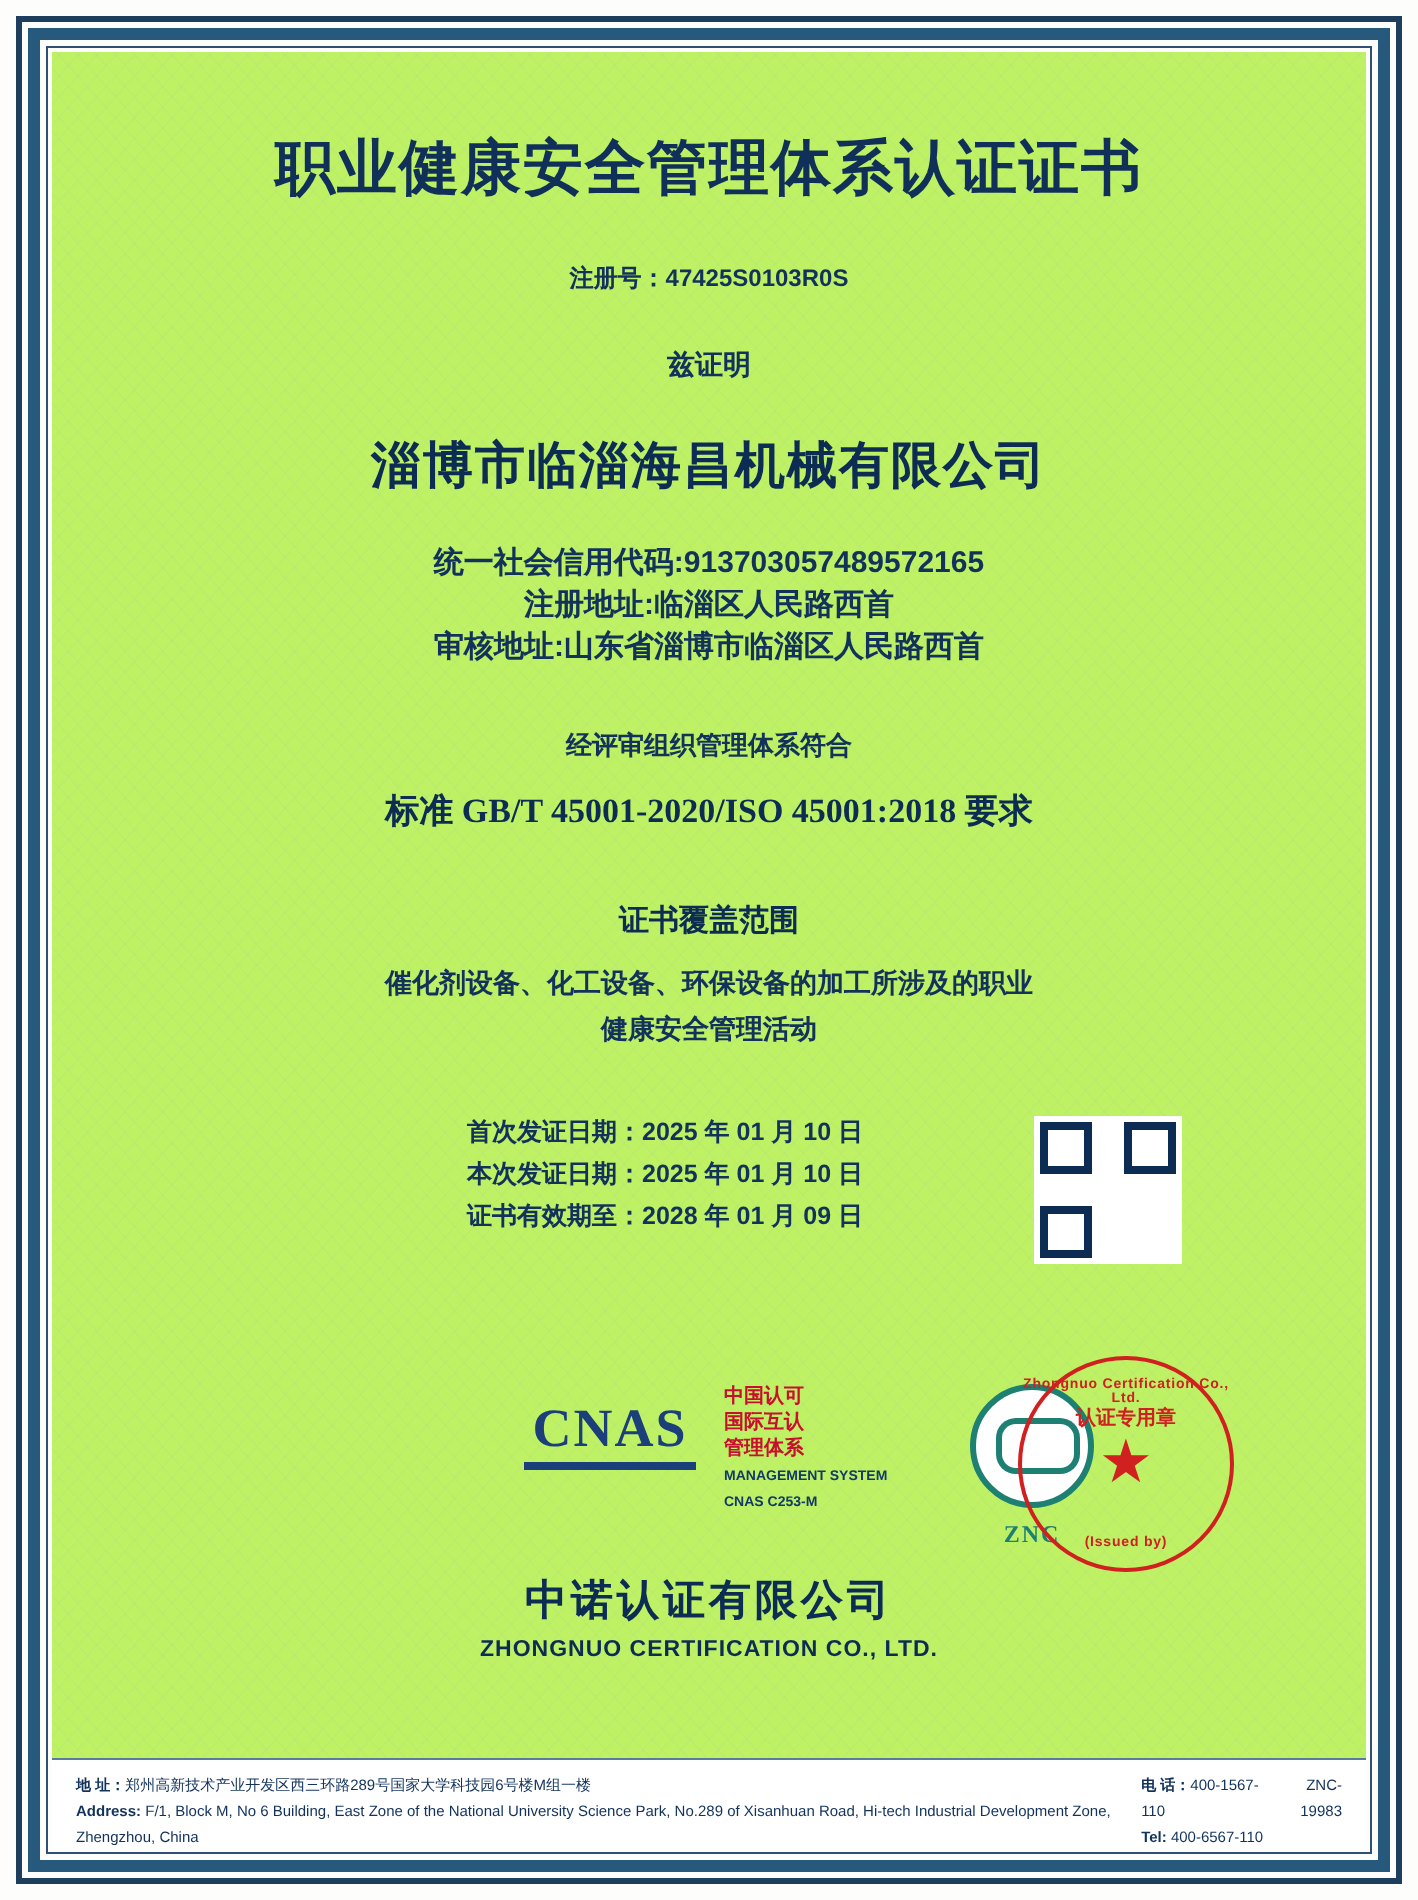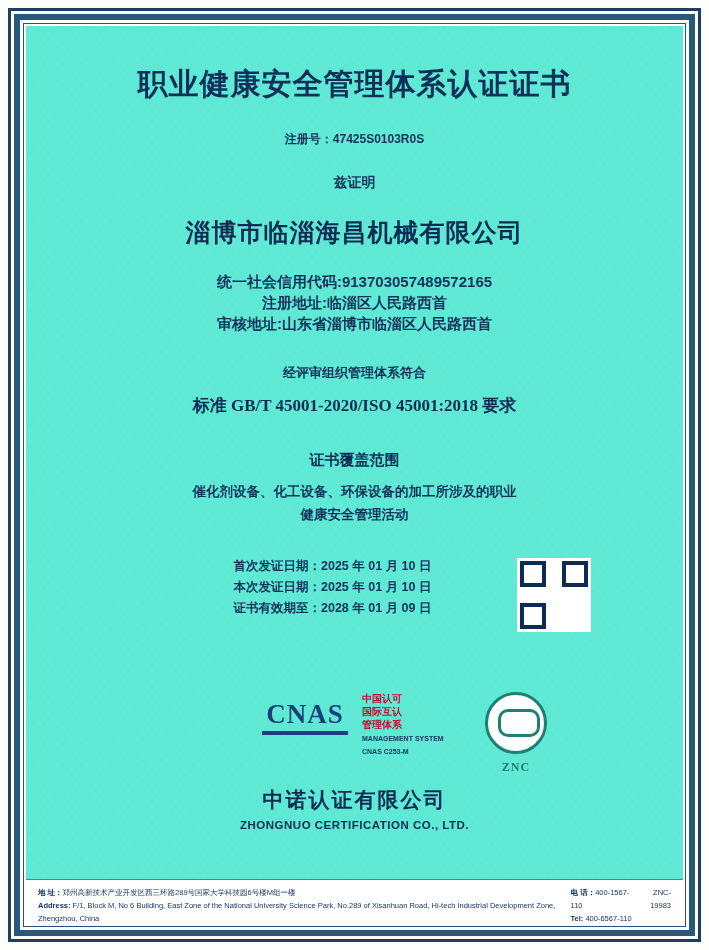--- a/index.html
+++ b/index.html
@@ -36,21 +36,21 @@
   }
   .border-inner {
     position: absolute;
     left: 23px; top: 23px; right: 23px; bottom: 23px;
     border: 1px solid #2f4f74;
     box-sizing: border-box;
   }
   .paper {
     position: absolute;
     left: 26px; top: 26px; right: 26px; bottom: 26px;
-    background: #5eead4;
+    background: #bef264;
     box-sizing: border-box;
     overflow: hidden;
   }
   .guilloche {
     position: absolute;
     inset: 0;
     background:
       repeating-linear-gradient(48deg, rgba(140,160,190,0.055) 0px, rgba(140,160,190,0.055) 1px, transparent 1px, transparent 7px),
       repeating-linear-gradient(-48deg, rgba(140,160,190,0.05) 0px, rgba(140,160,190,0.05) 1px, transparent 1px, transparent 7px);
     pointer-events: none;
@@ -458,20 +458,26 @@
           <div class="cn">管理体系</div>
           <div class="en">MANAGEMENT SYSTEM</div>
           <div class="en">CNAS C253-M</div>
         </div>
 
         <div class="logo znc">
           <div class="znc-mark"></div>
           <div class="znc-label">ZNC</div>
         </div>
 
+        <div class="seal">
+          <div class="seal-arc-top">Zhongnuo Certification Co., Ltd.</div>
+          <div class="seal-cn">认证专用章</div>
+          <div class="seal-star">★</div>
+          <div class="seal-arc-bottom">(Issued by)</div>
+        </div>
 
       </div>
 
       <div class="issuer">中诺认证有限公司</div>
       <div class="issuer-en">ZHONGNUO CERTIFICATION CO., LTD.</div>
 
     </div>
 
     <div class="footer">
       <div class="footer-inner">

